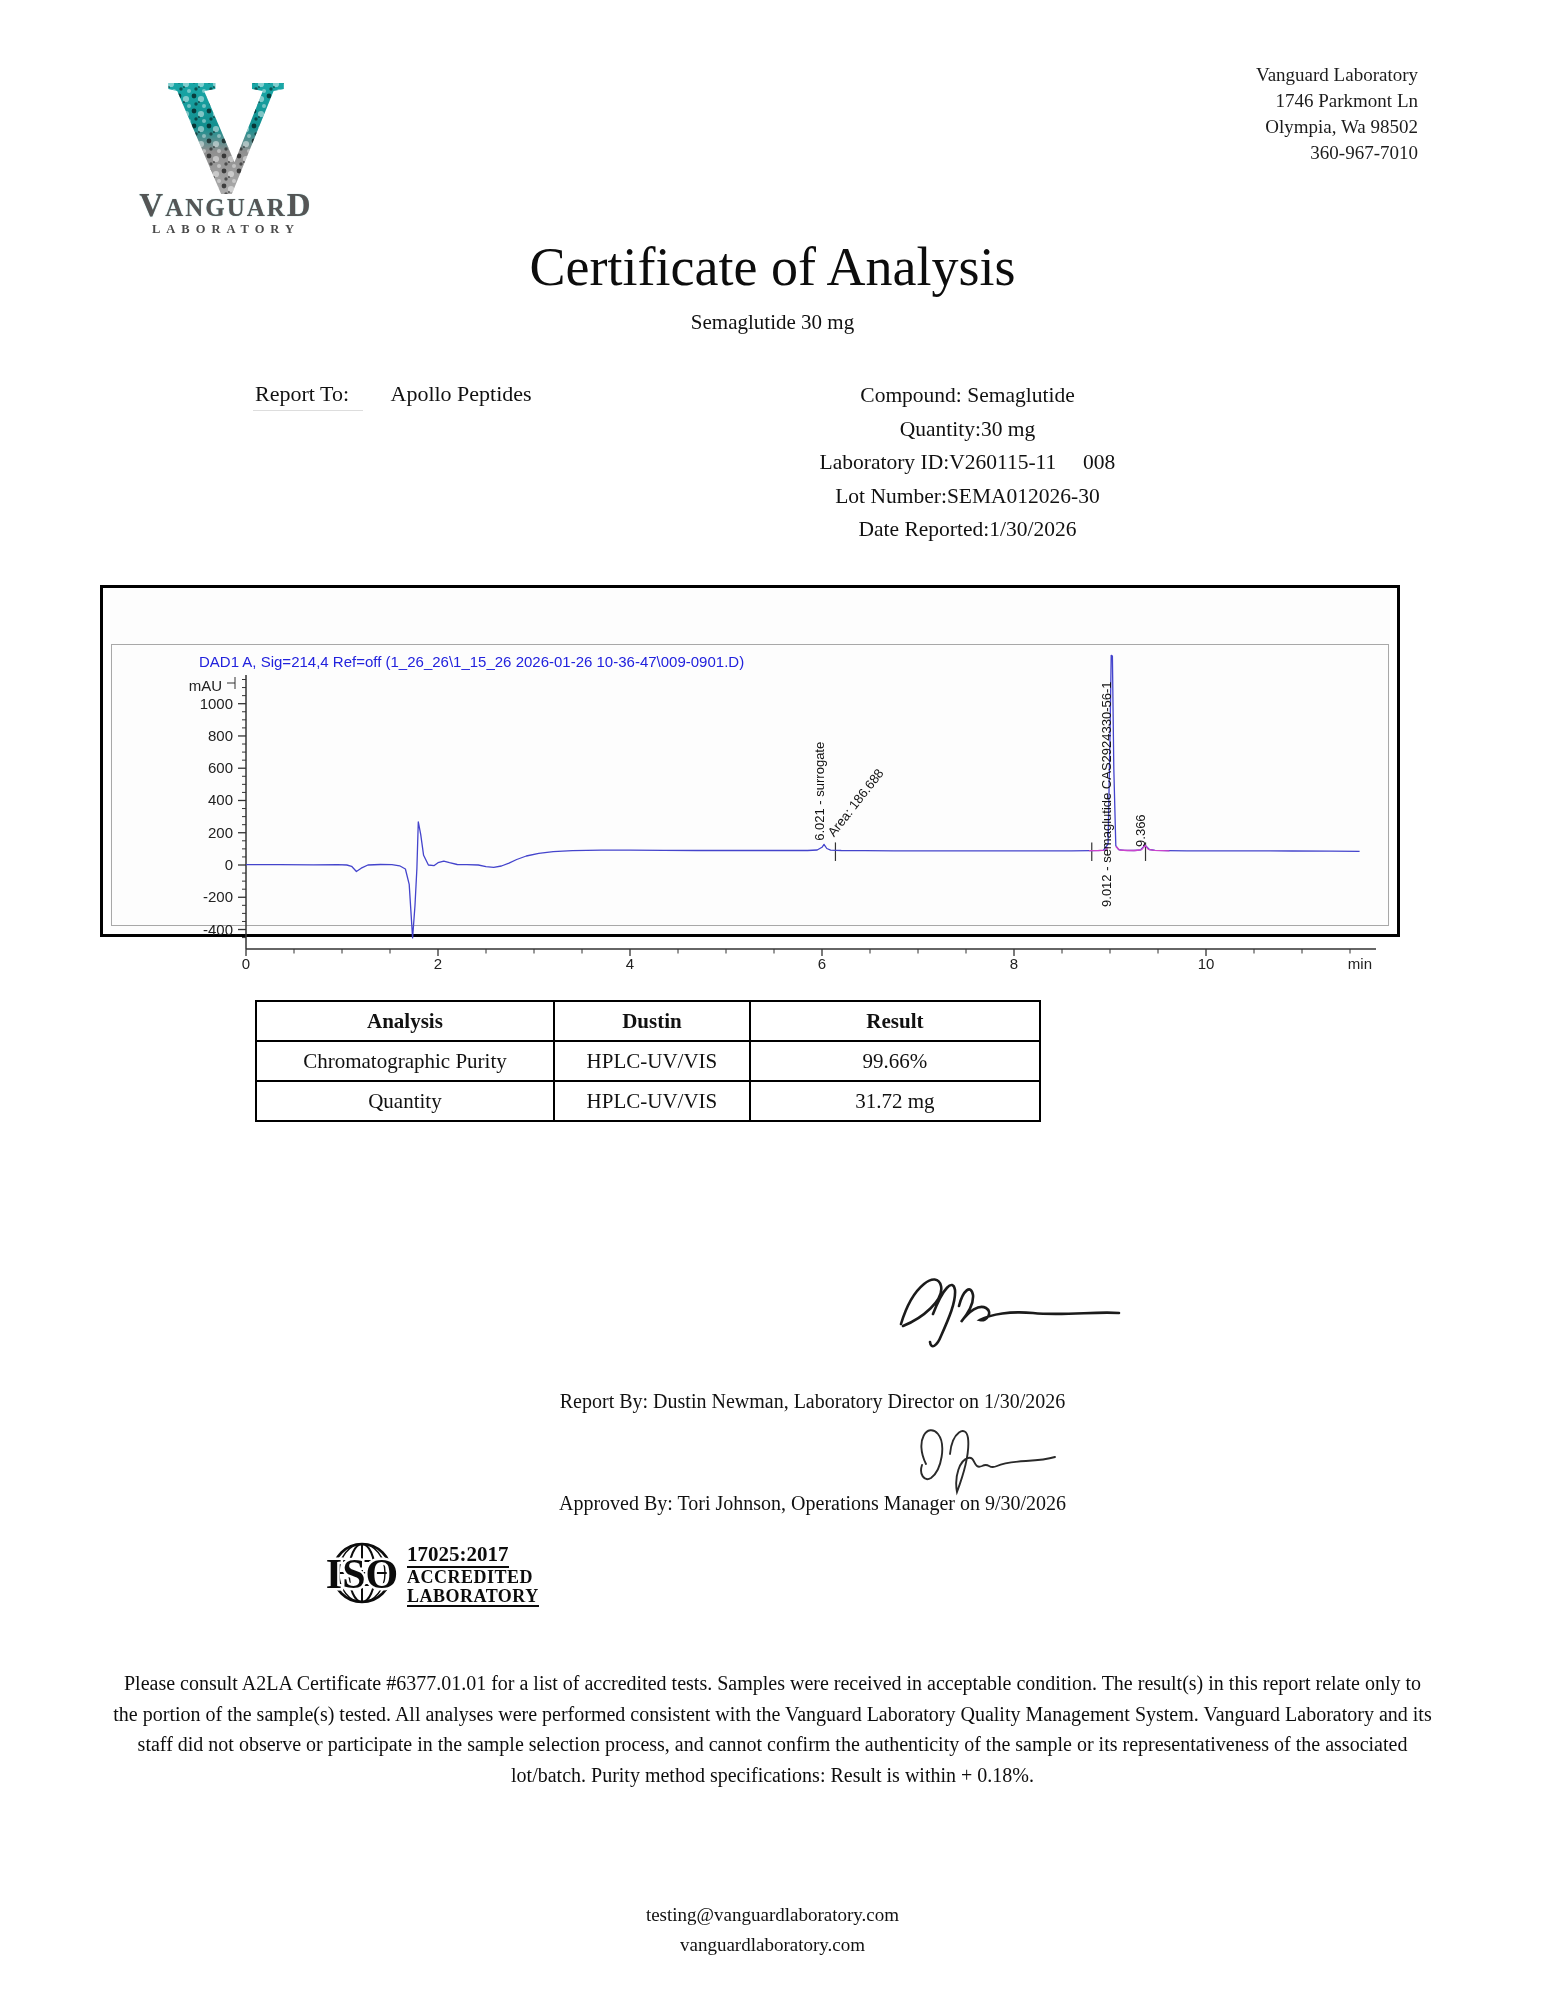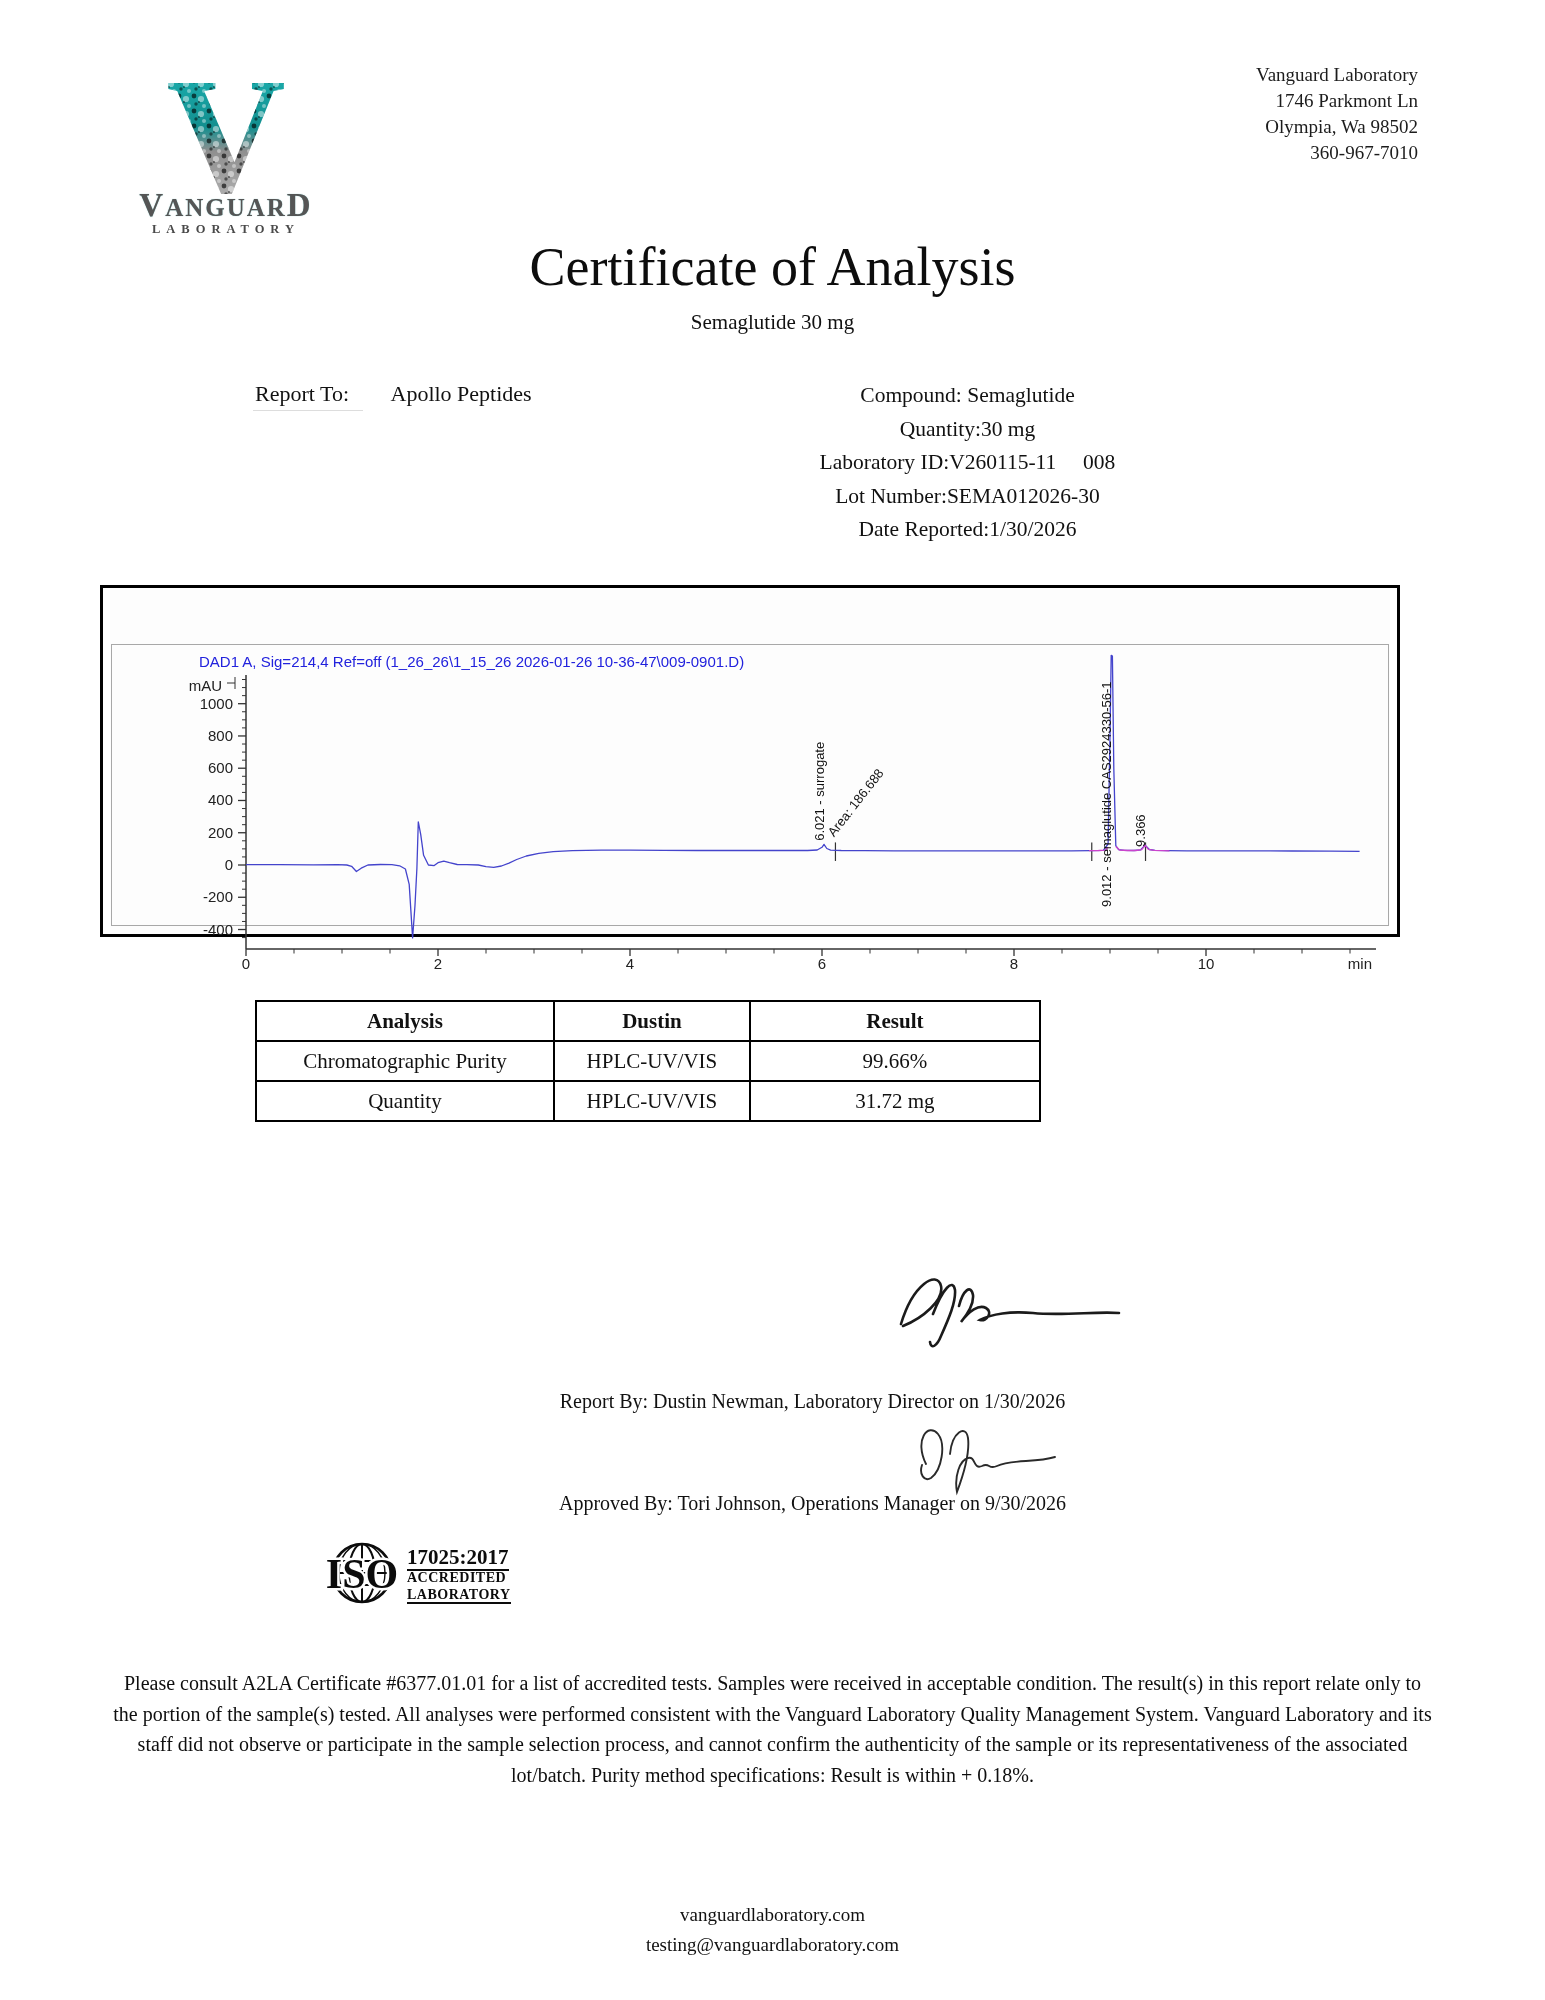--- a/index.html
+++ b/index.html
@@ -44,21 +44,21 @@
   .results th{font-weight:bold;}
   .col-analysis{width:38%;} .col-method{width:25%;} .col-result{width:37%;}
 
   .sig{position:absolute;}
   .byline{position:absolute;left:80px;right:0;text-align:center;font-size:20px;}
 
   
   .iso-badge{position:absolute;left:326px;top:1540px;display:flex;align-items:center;gap:9px;}
   .iso-text{font-family:"Liberation Serif",serif;color:#0c0c0c;line-height:1.05;}
   .iso-standard{font-size:21px;font-weight:bold;border-bottom:2px solid #0c0c0c;display:inline-block;padding-bottom:1px;}
-  .iso-line{font-size:14px;font-weight:bold;letter-spacing:.5px;}
+  .iso-line{font-size:18px;font-weight:bold;letter-spacing:.5px;}
   .iso-line.u{border-bottom:2px solid #0c0c0c;display:inline-block;}
 
   .disclaimer{position:absolute;left:113px;right:113px;top:1668px;text-align:center;
               font-size:20px;line-height:30.5px;color:#0e0e0e;}
 
   .site-footer{position:absolute;left:0;right:0;top:1900px;text-align:center;
                font-size:19px;line-height:30px;}
 </style>
 </head>
 <body>
@@ -266,17 +266,17 @@
     <div class="iso-text">
       <div><span class="iso-standard">17025:2017</span></div>
       <div class="iso-line">ACCREDITED</div>
       <div><span class="iso-line u">LABORATORY</span></div>
     </div>
   </div>
 
   <div class="disclaimer">Please consult A2LA Certificate #6377.01.01 for a list of accredited tests. Samples were received in acceptable condition. The result(s) in this report relate only to the portion of the sample(s) tested. All analyses were performed consistent with the Vanguard Laboratory Quality Management System. Vanguard Laboratory and its staff did not observe or participate in the sample selection process, and cannot confirm the authenticity of the sample or its representativeness of the associated lot/batch. Purity method specifications: Result is within + 0.18%.</div>
 
   <div class="site-footer">
+    <div>testing@vanguardlaboratory.com</div>
     <div>vanguardlaboratory.com</div>
-    <div>testing@vanguardlaboratory.com</div>
   </div>
 
 </div>
 
 </body></html>

